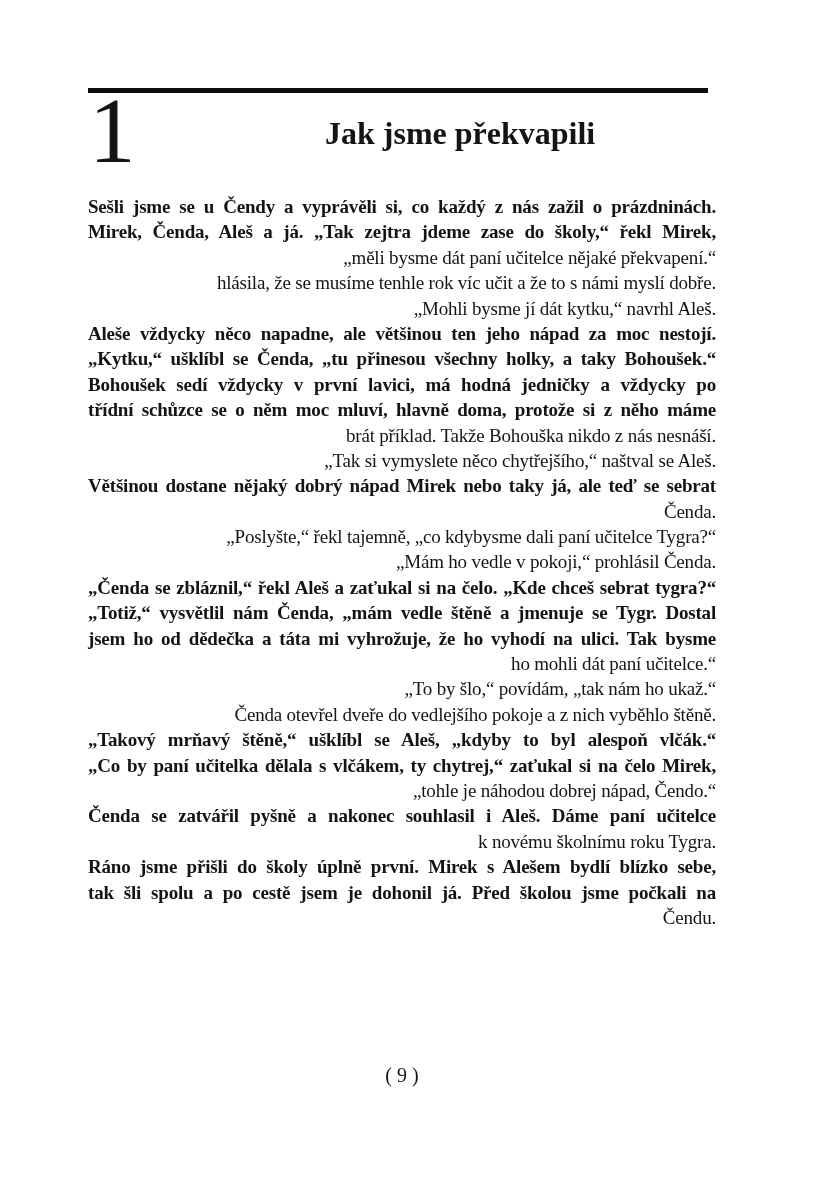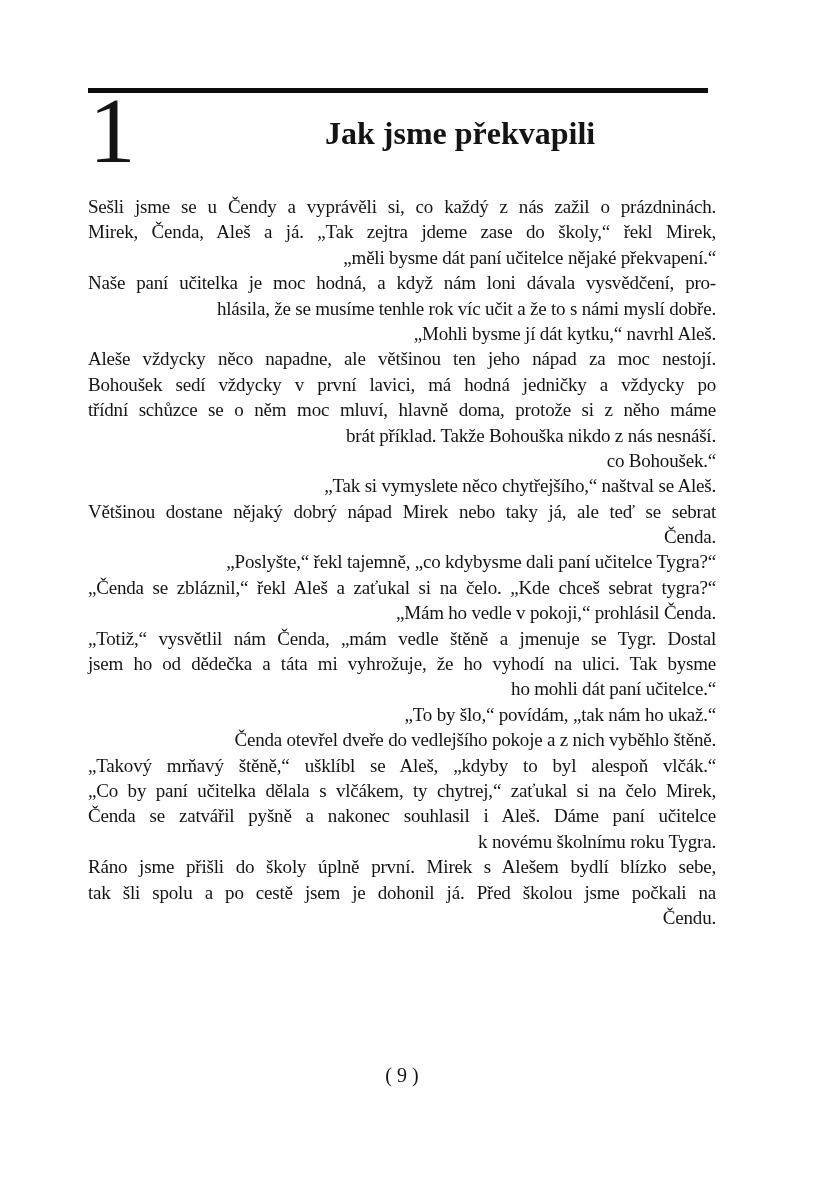--- a/index.html
+++ b/index.html
@@ -43,20 +43,21 @@
     height:25.4px;
     line-height:25.4px;
     font-size:19px;
     letter-spacing:-0.2px;
     text-align:right;
     overflow:visible;
   }
   .text-line.justified {
     text-align:justify;
     text-align-last:justify;
+    font-weight:bold;
   }
   .folio {
     position:absolute;
     left:88px; top:1062px;
     width:628px;
     text-align:center;
     font-size:20px;
     line-height:26px;
   }
 </style>
@@ -70,41 +71,41 @@
   <div class="chapter-number">1</div>
 
   <div class="chapter-title">
     <div>Jak jsme překvapili</div>
   </div>
 
   <div class="body-text">
       <div class="text-line justified">Sešli jsme se u Čendy a vyprávěli si, co každý z nás zažil o prázdninách.</div>
       <div class="text-line justified">Mirek, Čenda, Aleš a já. „Tak zejtra jdeme zase do školy,“ řekl Mirek,</div>
       <div class="text-line">„měli bysme dát paní učitelce nějaké překvapení.“</div>
-      <div class="text-line justified">Naše paní učitelka je moc hodná, a když nám loni dávala vysvědčení, pro-</div>
       <div class="text-line">hlásila, že se musíme tenhle rok víc učit a že to s námi myslí dobře.</div>
       <div class="text-line">„Mohli bysme jí dát kytku,“ navrhl Aleš.</div>
       <div class="text-line justified">Aleše vždycky něco napadne, ale většinou ten jeho nápad za moc nestojí.</div>
+      <div class="text-line justified">„Kytku,“ ušklíbl se Čenda, „tu přinesou všechny holky, a taky Bohoušek.“</div>
       <div class="text-line justified">Bohoušek sedí vždycky v první lavici, má hodná jedničky a vždycky po</div>
       <div class="text-line justified">třídní schůzce se o něm moc mluví, hlavně doma, protože si z něho máme</div>
       <div class="text-line">brát příklad. Takže Bohouška nikdo z nás nesnáší.</div>
-      <div class="text-line">co Bohoušek.“</div>
       <div class="text-line">„Tak si vymyslete něco chytřejšího,“ naštval se Aleš.</div>
       <div class="text-line justified">Většinou dostane nějaký dobrý nápad Mirek nebo taky já, ale teď se sebrat</div>
       <div class="text-line">Čenda.</div>
       <div class="text-line">„Poslyšte,“ řekl tajemně, „co kdybysme dali paní učitelce Tygra?“</div>
+      <div class="text-line">„Mám ho vedle v pokoji,“ prohlásil Čenda.</div>
       <div class="text-line justified">„Čenda se zbláznil,“ řekl Aleš a zaťukal si na čelo. „Kde chceš sebrat tygra?“</div>
-      <div class="text-line">„Mám ho vedle v pokoji,“ prohlásil Čenda.</div>
       <div class="text-line justified">„Totiž,“ vysvětlil nám Čenda, „mám vedle štěně a jmenuje se Tygr. Dostal</div>
       <div class="text-line justified">jsem ho od dědečka a táta mi vyhrožuje, že ho vyhodí na ulici. Tak bysme</div>
       <div class="text-line">ho mohli dát paní učitelce.“</div>
       <div class="text-line">„To by šlo,“ povídám, „tak nám ho ukaž.“</div>
       <div class="text-line">Čenda otevřel dveře do vedlejšího pokoje a z nich vyběhlo štěně.</div>
       <div class="text-line justified">„Takový mrňavý štěně,“ ušklíbl se Aleš, „kdyby to byl alespoň vlčák.“</div>
       <div class="text-line justified">„Co by paní učitelka dělala s vlčákem, ty chytrej,“ zaťukal si na čelo Mirek,</div>
+      <div class="text-line">„tohle je náhodou dobrej nápad, Čendo.“</div>
       <div class="text-line justified">Čenda se zatvářil pyšně a nakonec souhlasil i Aleš. Dáme paní učitelce</div>
       <div class="text-line">k novému školnímu roku Tygra.</div>
       <div class="text-line justified">Ráno jsme přišli do školy úplně první. Mirek s Alešem bydlí blízko sebe,</div>
       <div class="text-line justified">tak šli spolu a po cestě jsem je dohonil já. Před školou jsme počkali na</div>
       <div class="text-line">Čendu.</div>
     </div>
 
   <div class="folio">( 9 )</div>
 
 </div>

